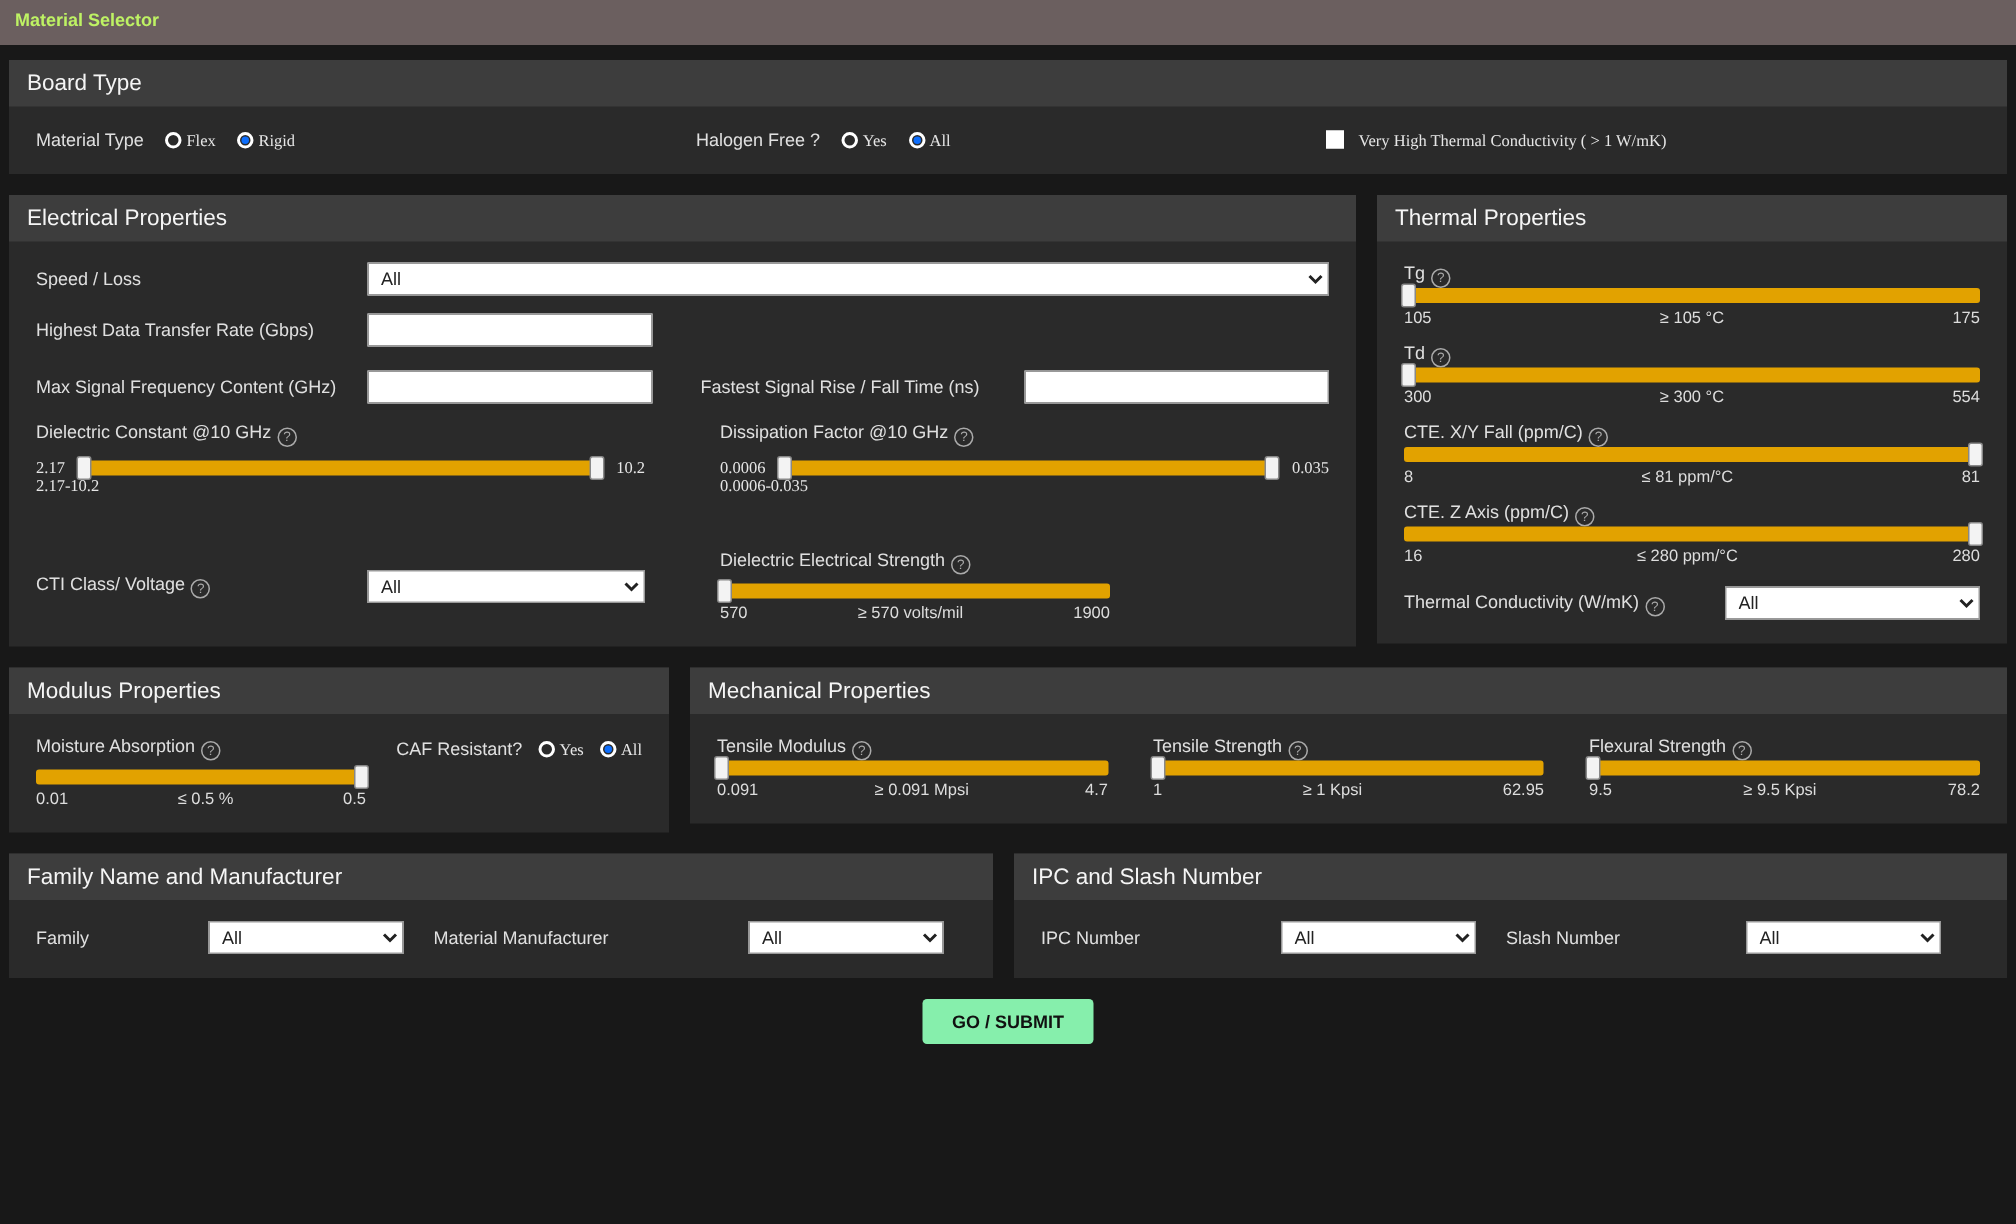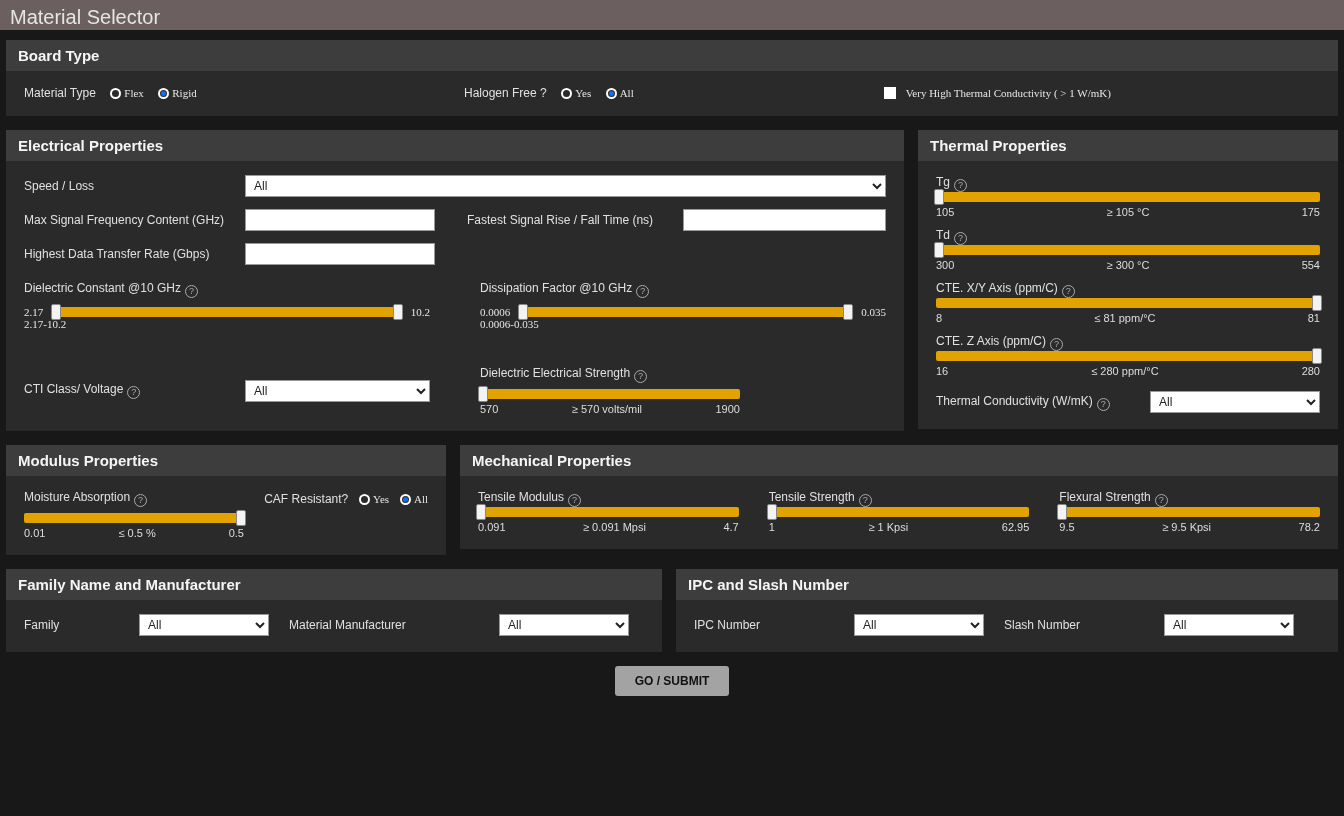--- a/index.html
+++ b/index.html
@@ -8,33 +8,33 @@
     color: #e6e6e6;
     font-family: "Segoe UI", Arial, sans-serif;
     font-size: 13px;
     width: 1344px;
     height: 816px;
     overflow: hidden;
   }
   .top-title {
     background: #6b5f5f;
     padding: 6px 10px;
-    font-size: 20px;
-    font-weight: 400;
-    color: #e5e5e5;
+    font-size: 12px;
+    font-weight: 700;
+    color: #bef264;
     height: 30px;
   }
   .wrapper { padding: 10px 6px 0 6px; }
   .panel {
     background: #2a2a2a;
     margin-bottom: 14px;
   }
   .panel-header {
     background: #3d3d3d;
-    font-weight: 700;
+    font-weight: 400;
     font-size: 15px;
     padding: 7px 12px;
     color: #f5f5f5;
   }
   .panel-body { padding: 14px 18px 16px 18px; }
   .row { display: flex; align-items: center; gap: 6px; }
   .row-space { justify-content: space-between; }
   .lbl { font-size: 12px; color: #e0e0e0; }
   .radio-dot {
     display:inline-block; width:11px; height:11px; border-radius:50%;
@@ -74,21 +74,21 @@
     display:flex; justify-content:space-between;
     font-size:11px; color:#ddd; margin-top:4px;
   }
   .slider-footer-wrap { position:relative; }
   .tiny { font-size:11px;font-family:Liberation Serif, serif; }
   .main-cols { display:flex; gap:14px; margin-bottom:14px; }
   .col-left { flex: 0 0 898px; }
   .col-right { flex: 1; }
   .tri-cols { display:flex; gap:14px; margin-bottom:14px; }
   .btn-go {
-    background:#a3a3a3; color:#111; font-weight:600;
+    background:#86efac; color:#111; font-weight:600;
     border:none; padding:8px 20px; border-radius:3px;
     font-size:12px; cursor:pointer;
   }
   .center { text-align:center; }
 </style>
 </head>
 <body>
 
 <div class="top-title">Material Selector</div>
 
@@ -121,30 +121,30 @@
   <div class="main-cols">
 
     <div class="col-left">
       <div class="panel" style="margin-bottom:0; height:100%;">
         <div class="panel-header">Electrical Properties</div>
         <div class="panel-body">
           <div class="row" style="margin-bottom:12px;">
             <div style="width:215px;" class="lbl">Speed / Loss</div>
             <select style="flex:1;"><option>All</option></select>
           </div>
+          <div class="row" style="margin-bottom:16px;">
+            <div style="width:215px;" class="lbl">Highest Data Transfer Rate (Gbps)</div>
+            <input class="txt" style="width: 190px;">
+          </div>
           <div class="row" style="margin-bottom:12px;">
             <div style="width:215px;" class="lbl">Max Signal Frequency Content (GHz)</div>
             <input class="txt" style="width: 190px;">
             <div style="width:20px;"></div>
             <div class="lbl" style="width:210px;">Fastest Signal Rise / Fall Time (ns)</div>
             <input class="txt" style="flex: 1 1 0%;">
-          </div>
-          <div class="row" style="margin-bottom:16px;">
-            <div style="width:215px;" class="lbl">Highest Data Transfer Rate (Gbps)</div>
-            <input class="txt" style="width: 190px;">
           </div>
 
           <div style="display:flex; gap:50px; margin-bottom:24px;">
             <div style="flex:1;">
               <div class="lbl"><span>Dielectric Constant @10 GHz</span><span class="info"></span></div>
               <div class="row" style="gap:10px; margin-top:8px;">
                 <span class="tiny">2.17</span>
                 <div class="slider-bar" style="flex:1;">
                   <div class="slider-handle" style="left:-2px;"></div>
                   <div class="slider-handle" style="right:-2px;"></div>
@@ -205,21 +205,21 @@
           <div class="lbl" style="margin-top:10px;"><span>Td</span><span class="info"></span></div>
           <div class="slider-bar">
               <div class="slider-handle" style="left:-2px;"></div>
             </div>
           <div class="slider-footer">
               <span>300</span>
               <span>≥ 300 °C</span>
               <span>554</span>
             </div>
 
-          <div class="lbl" style="margin-top:10px;"><span>CTE. X/Y Axis (ppm/C)</span><span class="info"></span></div>
+          <div class="lbl" style="margin-top:10px;"><span>CTE. X/Y Fall (ppm/C)</span><span class="info"></span></div>
           <div class="slider-bar">
               <div class="slider-handle" style="right:-2px;"></div>
             </div>
           <div class="slider-footer">
               <span>8</span>
               <span>≤ 81 ppm/°C</span>
               <span>81</span>
             </div>
 
           <div class="lbl" style="margin-top:10px;"><span>CTE. Z Axis (ppm/C)</span><span class="info"></span></div>

